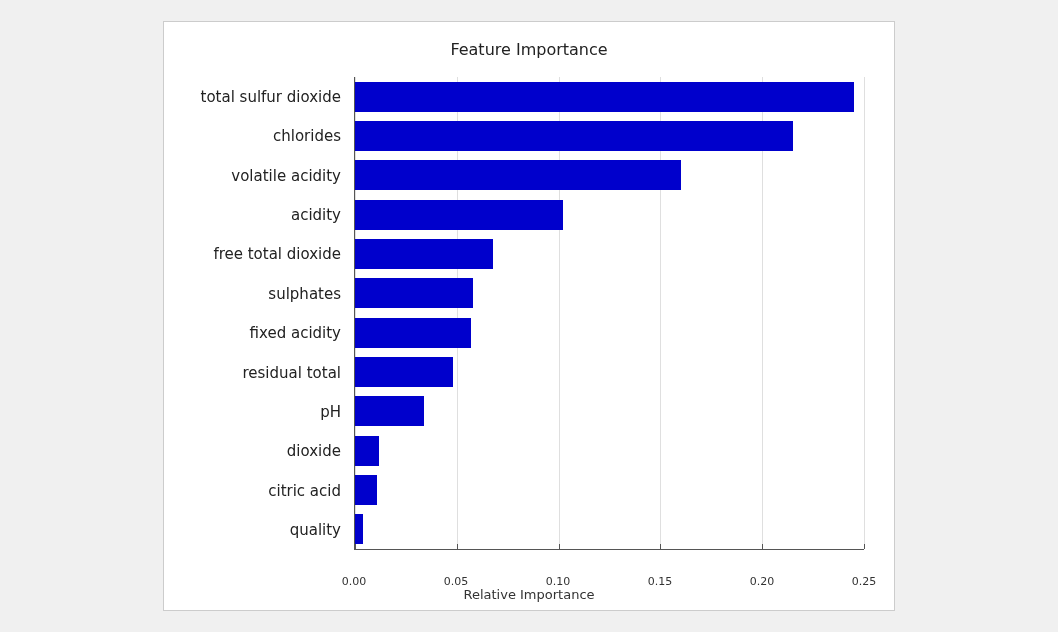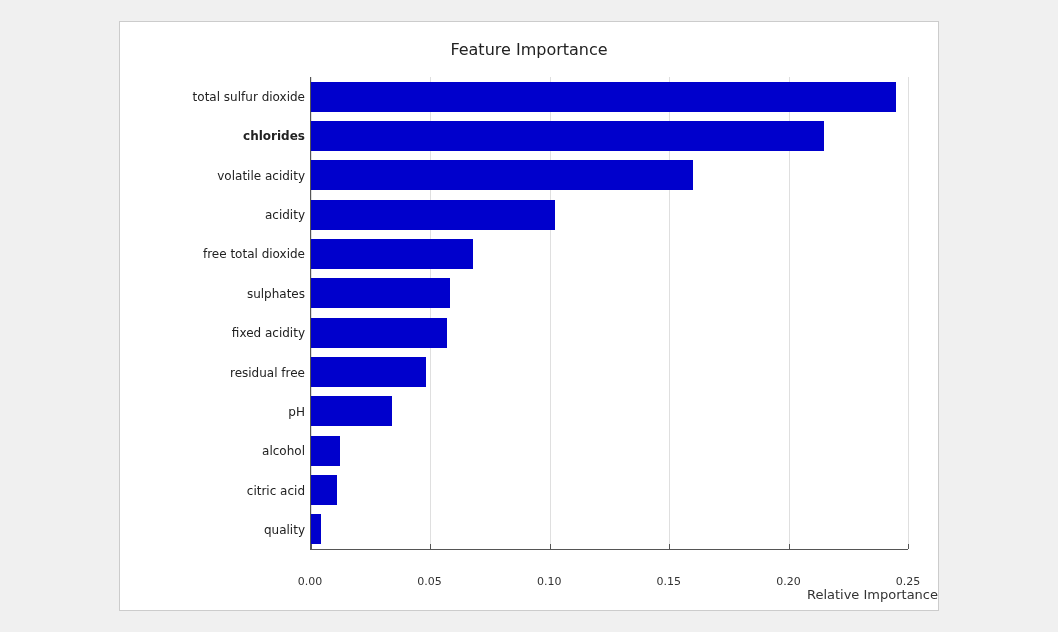--- a/index.html
+++ b/index.html
@@ -8,21 +8,21 @@
       display: flex;
       justify-content: center;
       align-items: center;
       width: 1058px;
       height: 632px;
       font-family: 'DejaVu Sans', Arial, sans-serif;
     }
     .chart-container {
       background: white;
       border: 1px solid #ccc;
-      width: 820px;
+      width: 732px;
       height: 590px;
       position: relative;
       padding: 40px 40px 60px 190px;
     }
     .chart-title {
       text-align: center;
       font-size: 16px;
       color: #222;
       margin-bottom: 12px;
       position: absolute;
@@ -45,60 +45,60 @@
     }
     .y-labels {
       position: absolute;
       top: 55px;
       left: 0;
       width: 185px;
       bottom: 60px;
     }
     .y-label {
       position: absolute;
-      right: 0;
-      font-size: 12px;
+      right: 8px;
+      font-size: 15px;
       color: #222;
       transform: translateY(-50%);
       text-align: right;
     }
     .x-axis-label {
       position: absolute;
       bottom: 8px;
       left: 0;
       right: 0;
-      text-align: right;
+      text-align: center;
       font-size: 13px;
       color: #333;
     }
     .grid-line {
       position: absolute;
       top: 0;
       bottom: 0;
       width: 1px;
       background: rgba(150,150,150,0.3);
     }
   </style>
 </head>
 <body>
 
 <div class="chart-container">
   <div class="chart-title">Feature Importance</div>
 
   <div class="y-labels" id="y-labels">
       <div class="y-label" style="top: 4.16667%;">total sulfur dioxide</div>
-      <div class="y-label" style="top: 12.5%; font-weight: bold;">chlorides</div>
+      <div class="y-label" style="top: 12.5%;">chlorides</div>
       <div class="y-label" style="top: 20.8333%;">volatile acidity</div>
       <div class="y-label" style="top: 29.1667%;">acidity</div>
       <div class="y-label" style="top: 37.5%;">free total dioxide</div>
       <div class="y-label" style="top: 45.8333%; margin-left: 22px;">sulphates</div>
       <div class="y-label" style="top: 54.1667%;">fixed acidity</div>
-      <div class="y-label" style="top: 62.5%;">residual free</div>
+      <div class="y-label" style="top: 62.5%;">residual total</div>
       <div class="y-label" style="top: 70.8333%;">pH</div>
-      <div class="y-label" style="top: 79.1667%;">alcohol</div>
+      <div class="y-label" style="top: 79.1667%;">dioxide</div>
       <div class="y-label" style="top: 87.5%;">citric acid</div>
       <div class="y-label" style="top: 95.8333%; text-align: center;">quality</div>
     </div>
 
   <div class="chart-area" id="chart-area">
 
   <div class="grid-line" style="left: 0%;"></div>
       <div class="grid-line" style="left: 20%;"></div>
       <div class="grid-line" style="left: 40%;"></div>
       <div class="grid-line" style="left: 60%;"></div>

